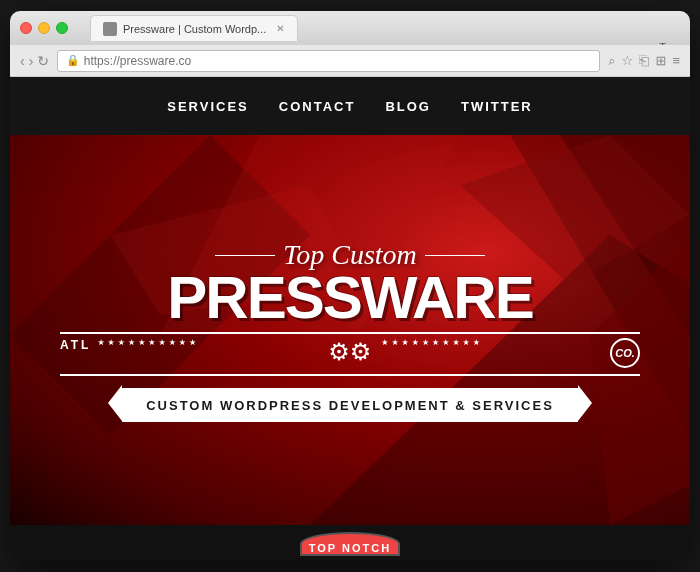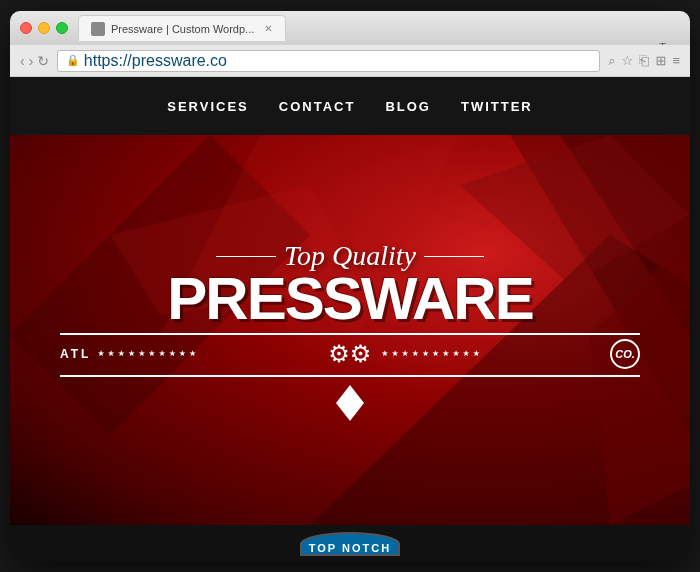--- a/index.html
+++ b/index.html
@@ -26,21 +26,21 @@
       flex-direction: column;
     }
 
     
     .title-bar {
       background: linear-gradient(to bottom, #e8e8e8, #d0d0d0);
       height: 34px;
       display: flex;
       align-items: center;
       padding: 0 10px;
-      gap: 0;
+      gap: 12px;
       flex-shrink: 0;
     }
 
     .traffic-lights {
       display: flex;
       gap: 6px;
     }
 
     .traffic-light {
       width: 12px;
@@ -129,22 +129,22 @@
       color: #333;
       gap: 4px;
     }
 
     .lock-icon {
       color: #4caf50;
       font-size: 11px;
     }
 
     .url-text {
-      color: #0c4a6e;
-      font-size: 16px;
+      color: #737373;
+      font-size: 12px;
     }
 
     .browser-icons {
       display: flex;
       gap: 6px;
       color: #888;
       font-size: 13px;
     }
 
     
@@ -246,21 +246,21 @@
       text-transform: uppercase;
       letter-spacing: -2px;
       line-height: 1;
       text-shadow: 3px 3px 0px rgba(0,0,0,0.4), -1px -1px 0px rgba(0,0,0,0.3);
       margin: 2px 0;
       position: relative;
     }
 
     .atl-co-row {
       display: flex;
-      align-items: center;
+      align-items: flex-start;
       width: 580px;
       margin: 2px 0 4px;
       gap: 0;
     }
 
     .atl-label {
       color: white;
       font-size: 12px;
       font-weight: 900;
       letter-spacing: 3px;
@@ -344,21 +344,21 @@
       display: flex;
       flex-direction: column;
       align-items: center;
       justify-content: center;
       padding-top: 10px;
     }
 
     .top-notch-badge {
       width: 100px;
       height: 50px;
-      background: #0369a1;
+      background: #ef4444;
       border: 2px solid #555;
       border-radius: 50% 50% 0 0;
       display: flex;
       flex-direction: column;
       align-items: center;
       justify-content: center;
       padding-top: 8px;
     }
 
     .top-notch-text {
@@ -479,21 +479,21 @@
         <polygon points="450,50 600,0 680,80 560,150" fill="rgba(120,10,10,0.4)"></polygon>
 
         <polygon points="250,0 450,0 350,200 150,200" fill="rgba(180,20,20,0.2)"></polygon>
         <polygon points="100,100 300,50 350,150 150,180" fill="rgba(200,30,30,0.15)"></polygon>
       </svg>
 
       <div class="hero-overlay">
 
         <div style="position:relative; display:flex; align-items:center; gap:12px; margin-bottom: 0;">
           <div style="flex:1; height:1px; background:white; max-width:80px;"></div>
-          <span class="top-quality" style="font-family: 'Brush Script MT', cursive; font-size:28px; color:white; font-style:italic;">Top Quality</span>
+          <span class="top-quality" style="font-family: 'Brush Script MT', cursive; font-size:28px; color:white; font-style:italic;">Top Custom</span>
           <div style="flex:1; height:1px; background:white; max-width:80px;"></div>
         </div>
 
         <div class="pressware-title">PRESSWARE</div>
 
         <div style="width:580px; height:2px; background:white; margin:2px 0;"></div>
 
         <div class="atl-co-row">
           <span class="atl-label">ATL</span>
           <div class="stars-left">
@@ -521,20 +521,23 @@
             <span class="star">★</span>
             <span class="star">★</span>
           </div>
           <div class="co-label">CO.</div>
         </div>
 
         <div style="width:580px; height:2px; background:white; margin:2px 0;"></div>
 
         <div class="banner-ribbon" style="margin-top:6px;">
           <div class="banner-left-point"></div>
+          <div class="custom-wp-banner">
+            <span class="custom-wp-text">CUSTOM WORDPRESS DEVELOPMENT &amp; SERVICES</span>
+          </div>
           <div class="banner-right-point"></div>
         </div>
 
       </div>
     </div>
 
     <div class="bottom-teaser">
       <div class="top-notch-badge">
         <span class="top-notch-text">TOP NOTCH</span>
       </div>

